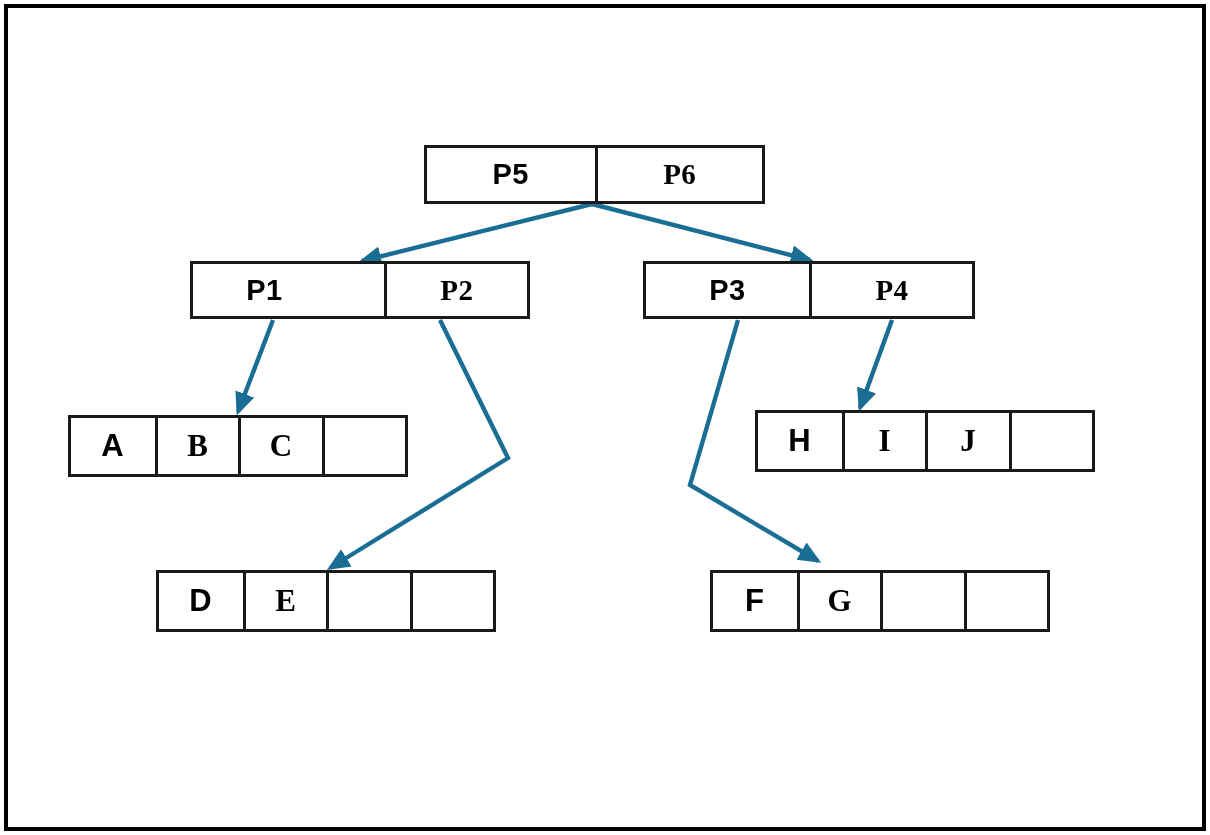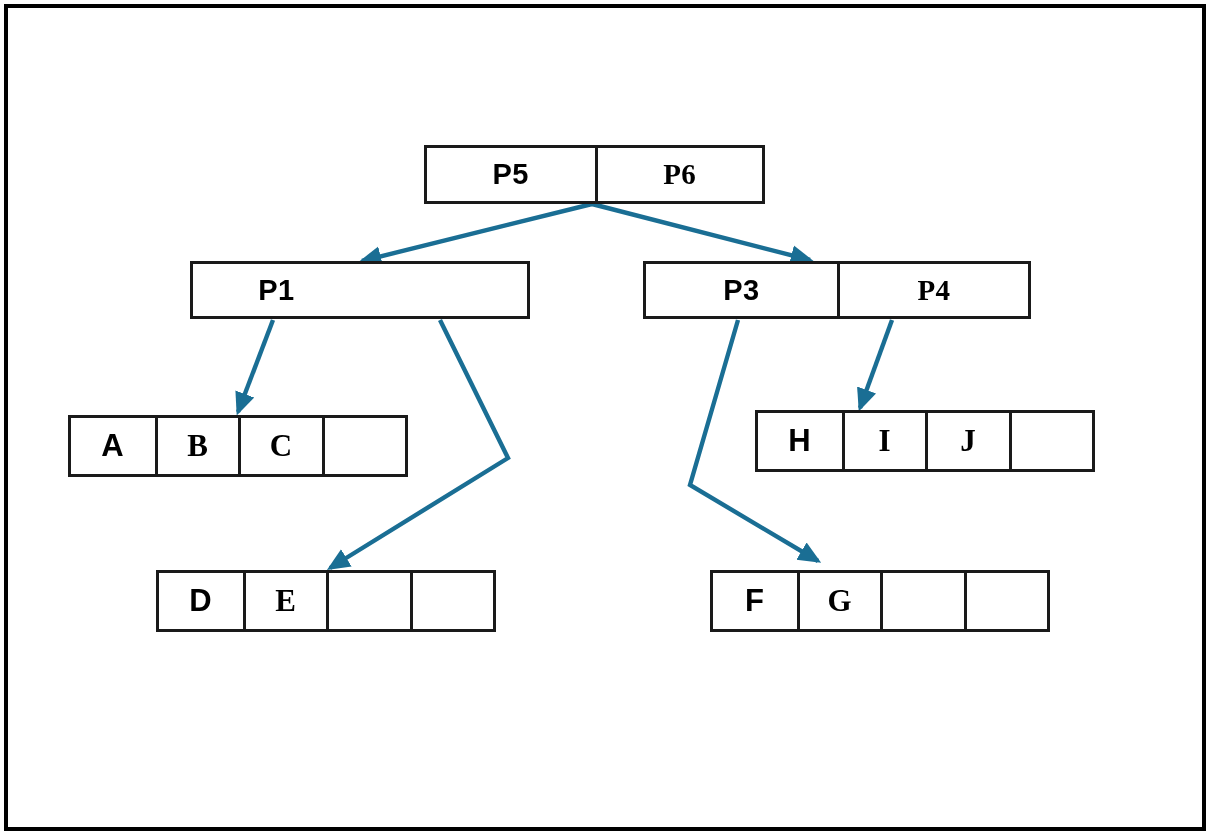--- a/index.html
+++ b/index.html
@@ -85,23 +85,24 @@
       </g>
   </svg>
 
   <div class="node internal" style="left: 424px; top: 145px; width: 341px; height: 59px;">
     <div class="cell">P5</div>
     <div class="cell">P6</div>
   </div>
 
   <div class="node internal" style="left: 190px; top: 261px; width: 340px; height: 58px; gap: 48px;">
     <div class="cell">P1</div>
+    <div class="cell">P2</div>
   </div>
 
-  <div class="node internal" style="left: 643px; top: 261px; width: 388px; height: 58px;">
+  <div class="node internal" style="left: 643px; top: 261px; width: 332px; height: 58px;">
     <div class="cell">P3</div>
     <div class="cell">P4</div>
   </div>
 
   <div class="node leaf" style="left: 68px; top: 415px; width: 340px; height: 62px;">
     <div class="cell">A</div>
     <div class="cell">B</div>
     <div class="cell">C</div>
     <div class="cell"></div>
   </div>

